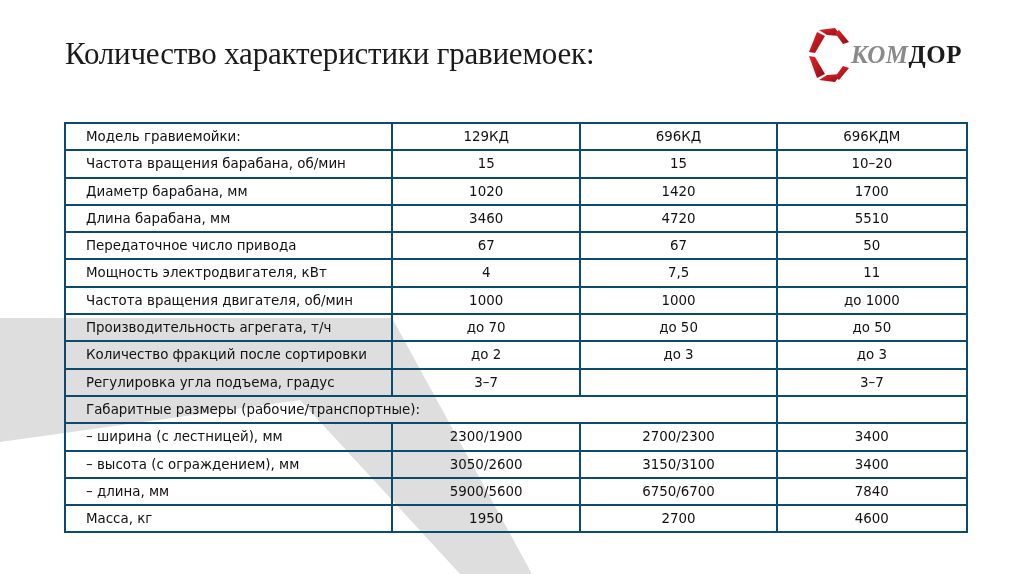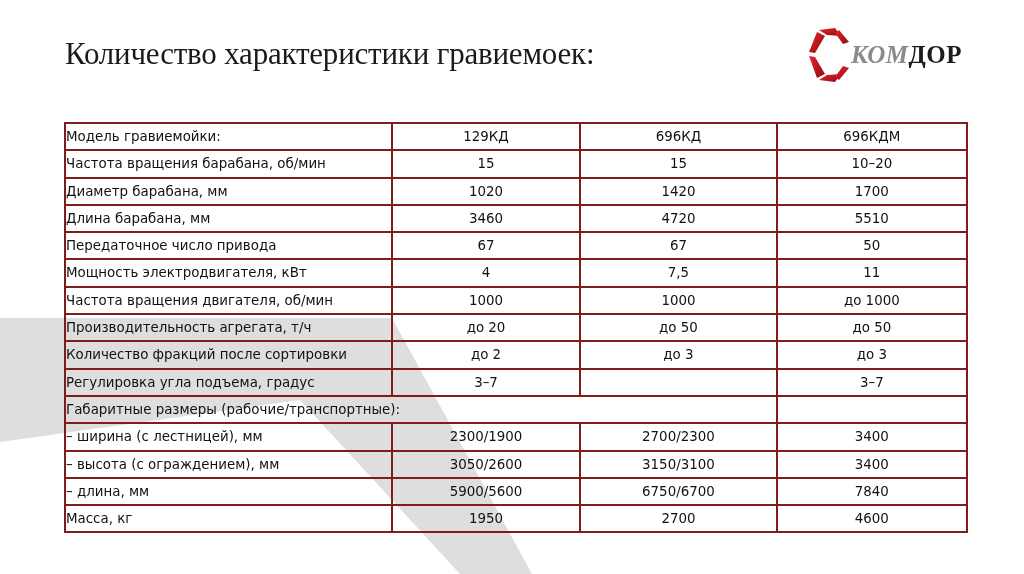--- a/index.html
+++ b/index.html
@@ -62,23 +62,23 @@
       top: 122px;
       width: 904px;
       border-collapse: collapse;
       z-index: 1;
       font-family: "DejaVu Sans", "Liberation Sans", sans-serif;
       font-size: 13.4px;
       color: #111;
       background: transparent;
     }
     table.specs td {
-      border: 2px solid #7f1d1d;
+      border: 2px solid #0c4a6e;
       height: 27.3px;
-      padding: 0 0;
+      padding: 0 20px;
       vertical-align: middle;
       white-space: nowrap;
       line-height: 1;
     }
     table.specs td.label { width: 327px; text-align: left; }
     table.specs td.val { text-align: center; }
     table.specs td.c1 { width: 189px; }
     table.specs td.c2 { width: 197px; }
     table.specs td.c3 { width: 191px; }
   </style>
@@ -152,21 +152,21 @@
       <td class="val">11</td>
     </tr>
     <tr>
       <td class="label">Частота вращения двигателя, об/мин</td>
       <td class="val">1000</td>
       <td class="val">1000</td>
       <td class="val">до 1000</td>
     </tr>
     <tr>
       <td class="label">Производительность агрегата, т/ч</td>
-      <td class="val">до 20</td>
+      <td class="val">до 70</td>
       <td class="val">до 50</td>
       <td class="val">до 50</td>
     </tr>
     <tr>
       <td class="label">Количество фракций после сортировки</td>
       <td class="val">до 2</td>
       <td class="val">до 3</td>
       <td class="val">до 3</td>
     </tr>
     <tr>

